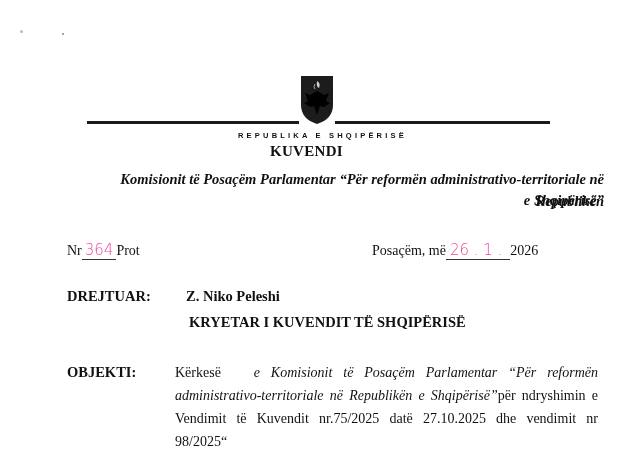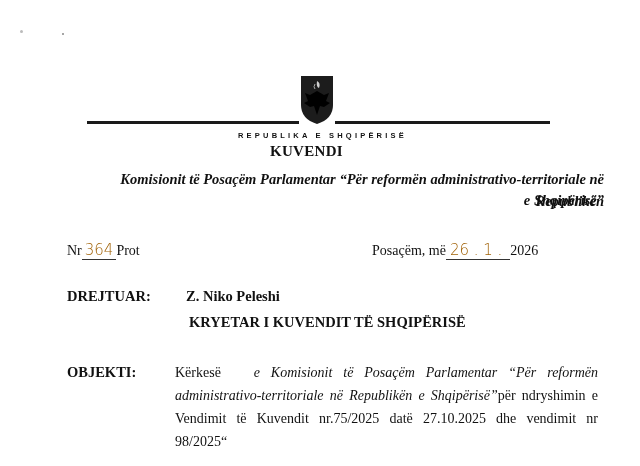--- a/index.html
+++ b/index.html
@@ -7,21 +7,21 @@
            font-family:"Liberation Serif", serif; color:#111; }
     .abs { position:absolute; }
     .rule { background:#1a1a1a; height:3px; }
     .emblem { left:300px; top:75px; width:34px; height:50px; }
     .rep { left:238px; top:131px; font-family:"Liberation Sans", sans-serif;
            font-size:7.5px; font-weight:bold; letter-spacing:3.2px; white-space:nowrap; }
     .kuv { left:270px; top:143px; font-size:15px; font-weight:bold; letter-spacing:0.3px; }
     .comm { left:64px; width:540px; text-align:right; font-size:14.5px;
             font-style:italic; font-weight:bold; line-height:22px; }
     .nr { left:67px; top:241px; font-size:14px; }
-    .hand { font-family:"DejaVu Sans", sans-serif; color:#a16207; font-size:15px;
+    .hand { font-family:"DejaVu Sans", sans-serif; color:#ec4899; font-size:15px;
             border-bottom:1px solid #333; padding:0 3px; font-weight:300; }
     .date { left:372px; top:241px; font-size:14px; }
     .lbl { font-size:14.5px; font-weight:bold; }
     .body-text { left:175px; top:361px; width:423px; font-size:14px; line-height:23px;
                  text-align:justify; }
     .specks { left:20px; top:30px; width:3px; height:3px; border-radius:50%; background:#bbb; }
   </style>
 </head>
 <body>
 

